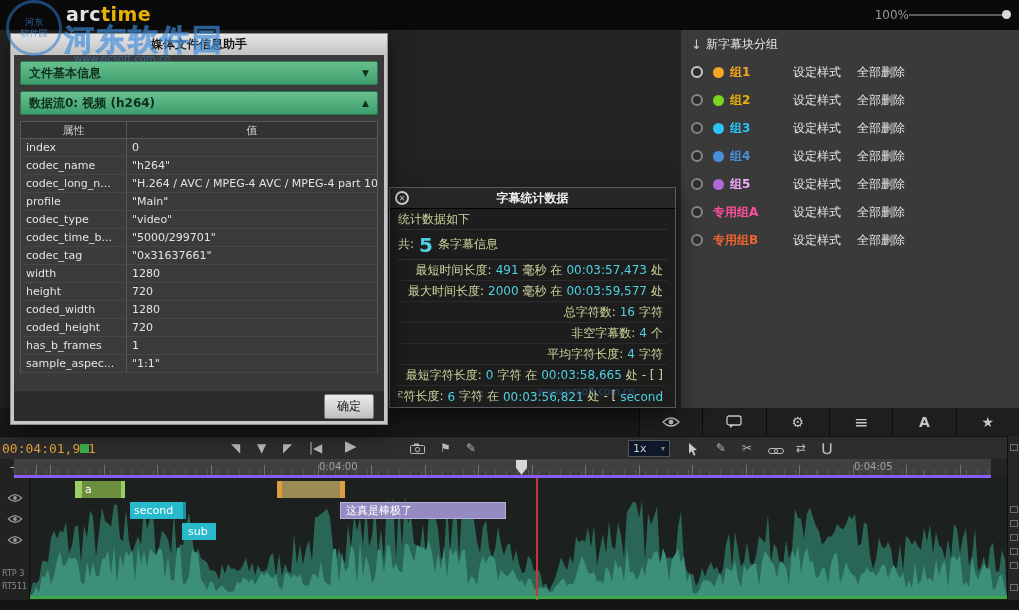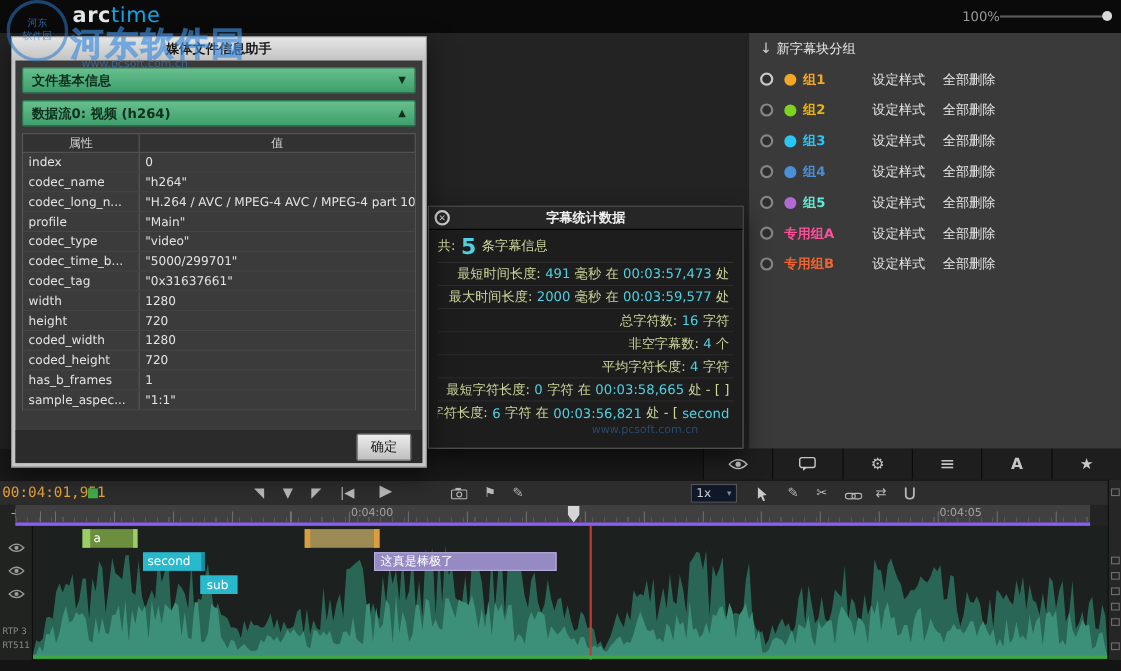--- a/index.html
+++ b/index.html
@@ -3,21 +3,21 @@
 <meta charset="utf-8">
 <style>
   * { margin:0; padding:0; box-sizing:border-box; }
   html,body { width:1019px; height:610px; }
   body { position:relative; background:#232323; font-family:"DejaVu Sans","Liberation Sans",sans-serif; overflow:hidden; }
 
   
   .topbar{position:absolute;left:0;top:0;width:100%;height:30px;background:#0a0a0a;z-index:1;}
   .logo{position:absolute;left:66px;top:3px;font-size:19px;letter-spacing:.5px;}
   .logo-arc{color:#e2e6e7;font-weight:600;}
-  .logo-time{color:#0ea5e9;font-weight:400;}
+  .logo-time{color:#eab308;font-weight:700;}
   .zoom-wrap{position:absolute;right:10px;top:0;height:30px;display:flex;align-items:center;}
   .zoom-label{color:#9a9a9a;font-size:12px;}
   .zoom-slider{width:100px;height:2px;background:#5a5a5a;position:relative;}
   .zoom-knob{position:absolute;right:-2px;top:-4px;width:9px;height:9px;border-radius:50%;background:#d8d8d8;}
 
   
   .wm{z-index:40;pointer-events:none;position:absolute;}
   .wm-stamp{left:6px;top:0;width:56px;height:56px;border:3px solid rgba(42,120,200,.55);border-radius:50%;display:flex;flex-direction:column;align-items:center;justify-content:center;color:rgba(60,140,220,.7);font-size:9px;line-height:11px;text-align:center;}
   .wm-title{left:64px;top:20px;font-size:30px;font-weight:bold;color:rgba(60,140,220,.28);-webkit-text-stroke:1px rgba(60,140,220,.55);letter-spacing:2px;}
   .wm-url{left:74px;top:53px;color:rgba(60,140,220,.5);font-size:10px;}
@@ -155,21 +155,21 @@
         <span class="dot" style="background:#4a90d9"></span>
         <span class="gname" style="color:#4a90d9">组4</span>
       </span>
     <span class="gact">设定样式</span>
     <span class="gact del">全部删除</span>
   </div>
   <div class="group-row">
     <span class="radio"></span>
     <span class="grp-main">
         <span class="dot" style="background:#b06ad4"></span>
-        <span class="gname" style="color:#5eead4">组5</span>
+        <span class="gname" style="color:#f0abfc">组5</span>
       </span>
     <span class="gact">设定样式</span>
     <span class="gact del">全部删除</span>
   </div>
   <div class="group-row">
     <span class="radio"></span>
     <span class="grp-main">
         <span class="gname" style="color:#ff4f9a">专用组A</span>
       </span>
     <span class="gact">设定样式</span>
@@ -259,20 +259,21 @@
     </div>
   </div>
 </div>
 
 <div class="sdlg">
   <div class="sdlg-title">
     <span class="sdlg-close">✕</span>
     <span>字幕统计数据</span>
   </div>
   <div class="sdlg-body">
+    <div class="s-intro">统计数据如下</div>
     <div class="s-total">
       <span>共:</span>
       <span class="big">5</span>
       <span>条字幕信息</span>
     </div>
     <div class="s-row">
         <span>最短时间长度:</span>
         <span class="cy">491</span>
         <span>毫秒 在</span>
         <span class="cy">00:03:57,473</span>

